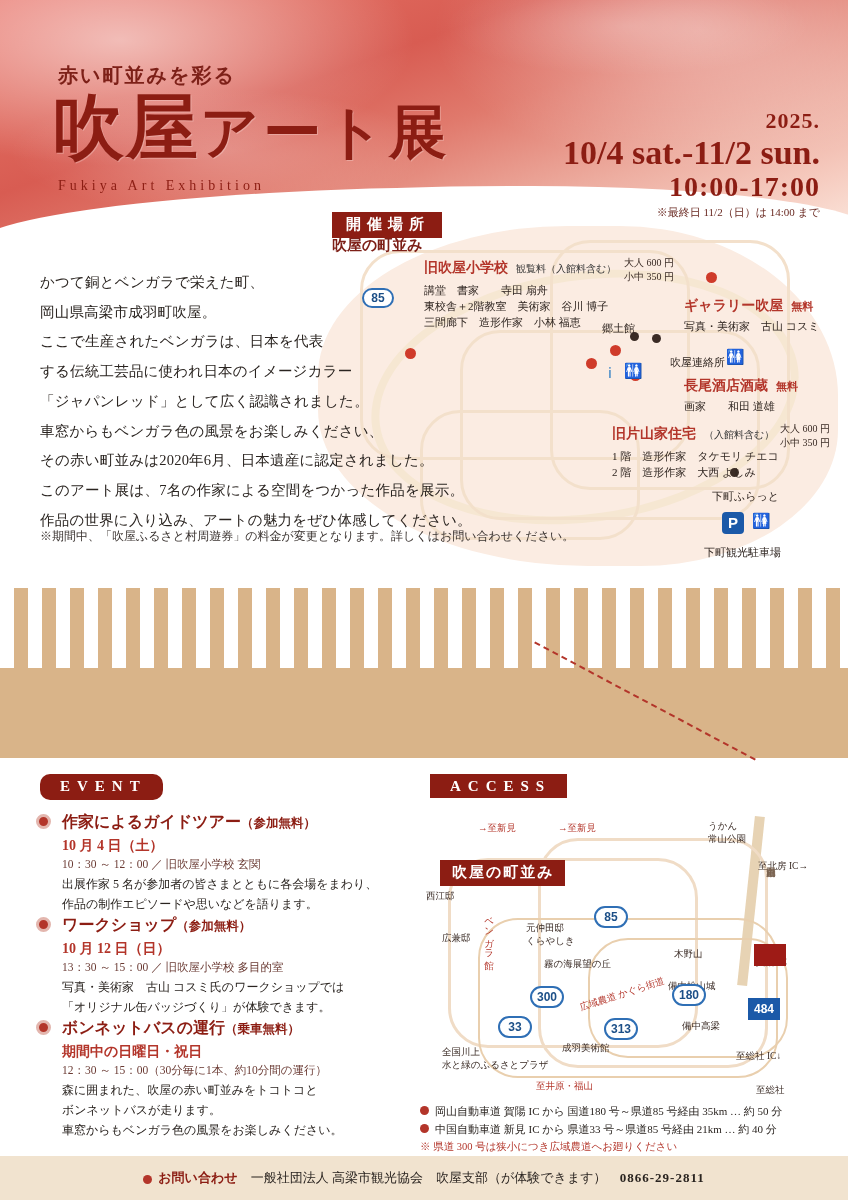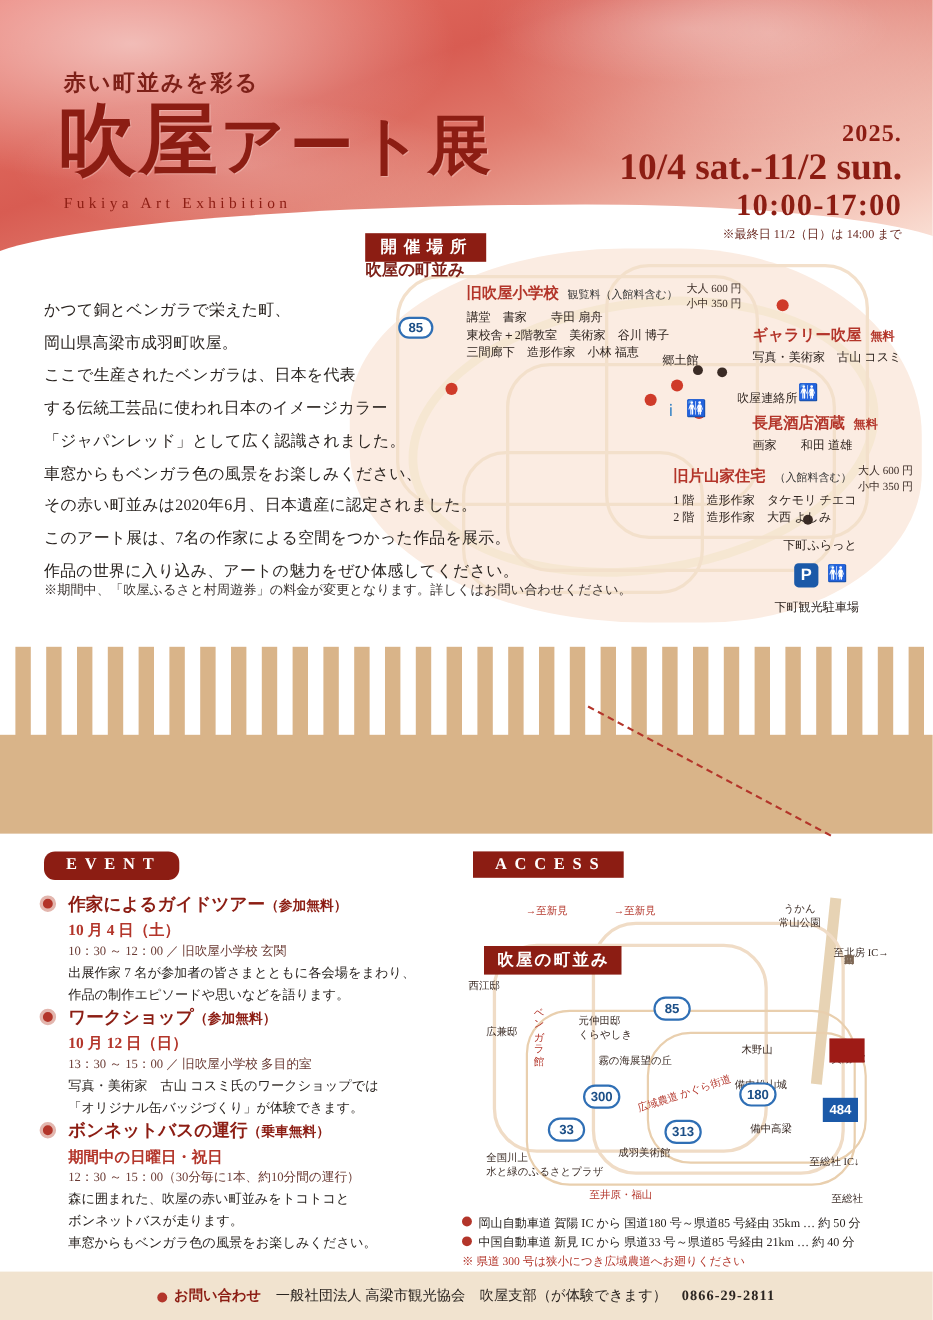--- a/index.html
+++ b/index.html
@@ -335,21 +335,21 @@
 
   <div class="sec-title" style="left:40px; top:774px;border-radius:10px;">EVENT</div>
 
   <div class="ev-item" style="top:812px;">
     <div class="ev-bullet"></div>
     <div class="ev-head">
       <span>作家によるガイドツアー</span><span class="free">（参加無料）</span>
     </div>
     <div class="ev-date">10 月 4 日（土）</div>
     <div class="ev-time">10：30 ～ 12：00 ／ 旧吹屋小学校 玄関</div>
-    <div class="ev-desc" style="white-space:pre-line;">出展作家 7 名が参加者の皆さまとともに各会場をまわり、
+    <div class="ev-desc" style="white-space:pre-line;">出展作家 5 名が参加者の皆さまとともに各会場をまわり、
 作品の制作エピソードや思いなどを語ります。</div>
   </div>
 
   <div class="ev-item" style="top:915px;">
     <div class="ev-bullet"></div>
     <div class="ev-head">
       <span>ワークショップ</span><span class="free">（参加無料）</span>
     </div>
     <div class="ev-date">10 月 12 日（日）</div>
     <div class="ev-time">13：30 ～ 15：00 ／ 旧吹屋小学校 多目的室</div>
@@ -377,21 +377,21 @@
     <div class="accbg"></div>
 
     <div class="hwy" style="left:328px; top:18px; width:10px; height:170px; transform:rotate(6deg); background:#e7d3b4;"></div>
     <div class="aroad" style="left:30px; top:60px; width:250px; height:190px;"></div>
     <div class="aroad" style="left:120px; top:40px; width:230px; height:230px;"></div>
     <div class="aroad2" style="left:60px; top:120px; width:300px; height:160px;"></div>
     <div class="aroad2" style="left:170px; top:140px; width:200px; height:120px;"></div>
 
     <div class="acc-red" style="left:60px; top:24px;">→至新見</div>
     <div class="acc-red" style="left:140px; top:24px;">→至新見</div>
-    <div class="acc-lbl" style="left:290px; top:22px; white-space:pre-line; text-align:center;">うかん
+    <div class="acc-lbl" style="left:290px; top:22px; white-space:pre-line; text-align:left;">うかん
 常山公園</div>
     <div class="acc-lbl" style="left:340px; top:62px;">至北房 IC→</div>
     <div class="acc-lbl" style="left:8px; top:92px;">西江邸</div>
     <div class="acc-lbl" style="left:24px; top:134px;">広兼邸</div>
     <div class="acc-lbl" style="left:108px; top:124px; white-space:pre-line;">元仲田邸
 くらやしき</div>
     <div class="acc-lbl" style="left:126px; top:160px;">霧の海展望の丘</div>
     <div class="acc-lbl" style="left:250px; top:182px;">備中松山城</div>
     <div class="acc-lbl" style="left:338px; top:158px;">賀陽 IC</div>
     <div class="acc-lbl" style="left:346px; top:62px; writing-mode:vertical-rl; color:#7a6350;">岡山自動車道</div>

